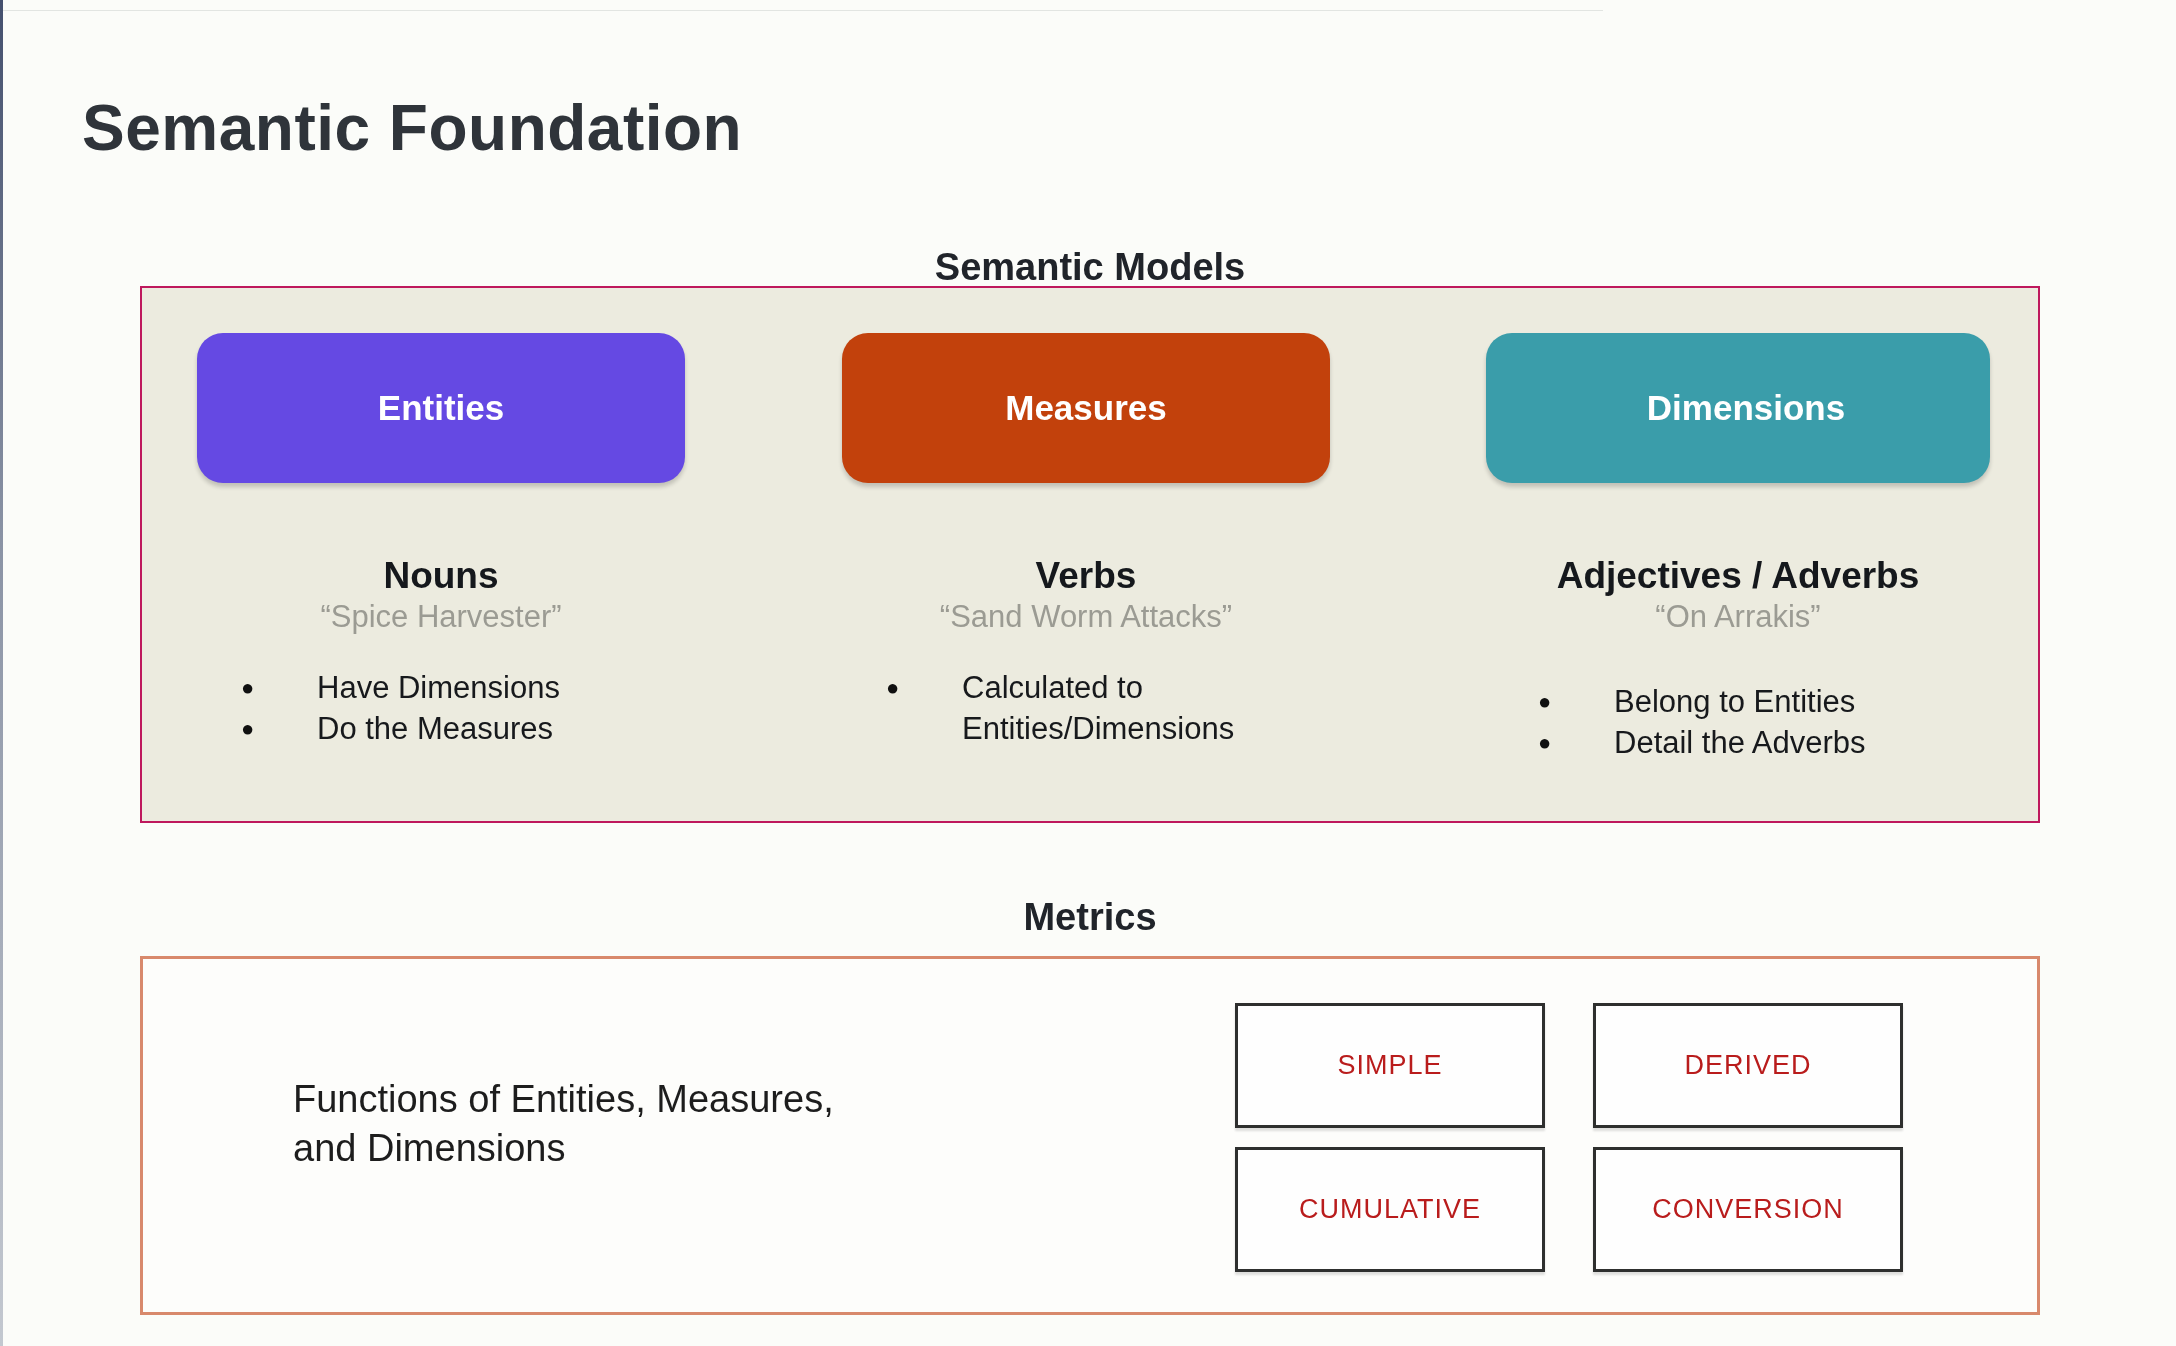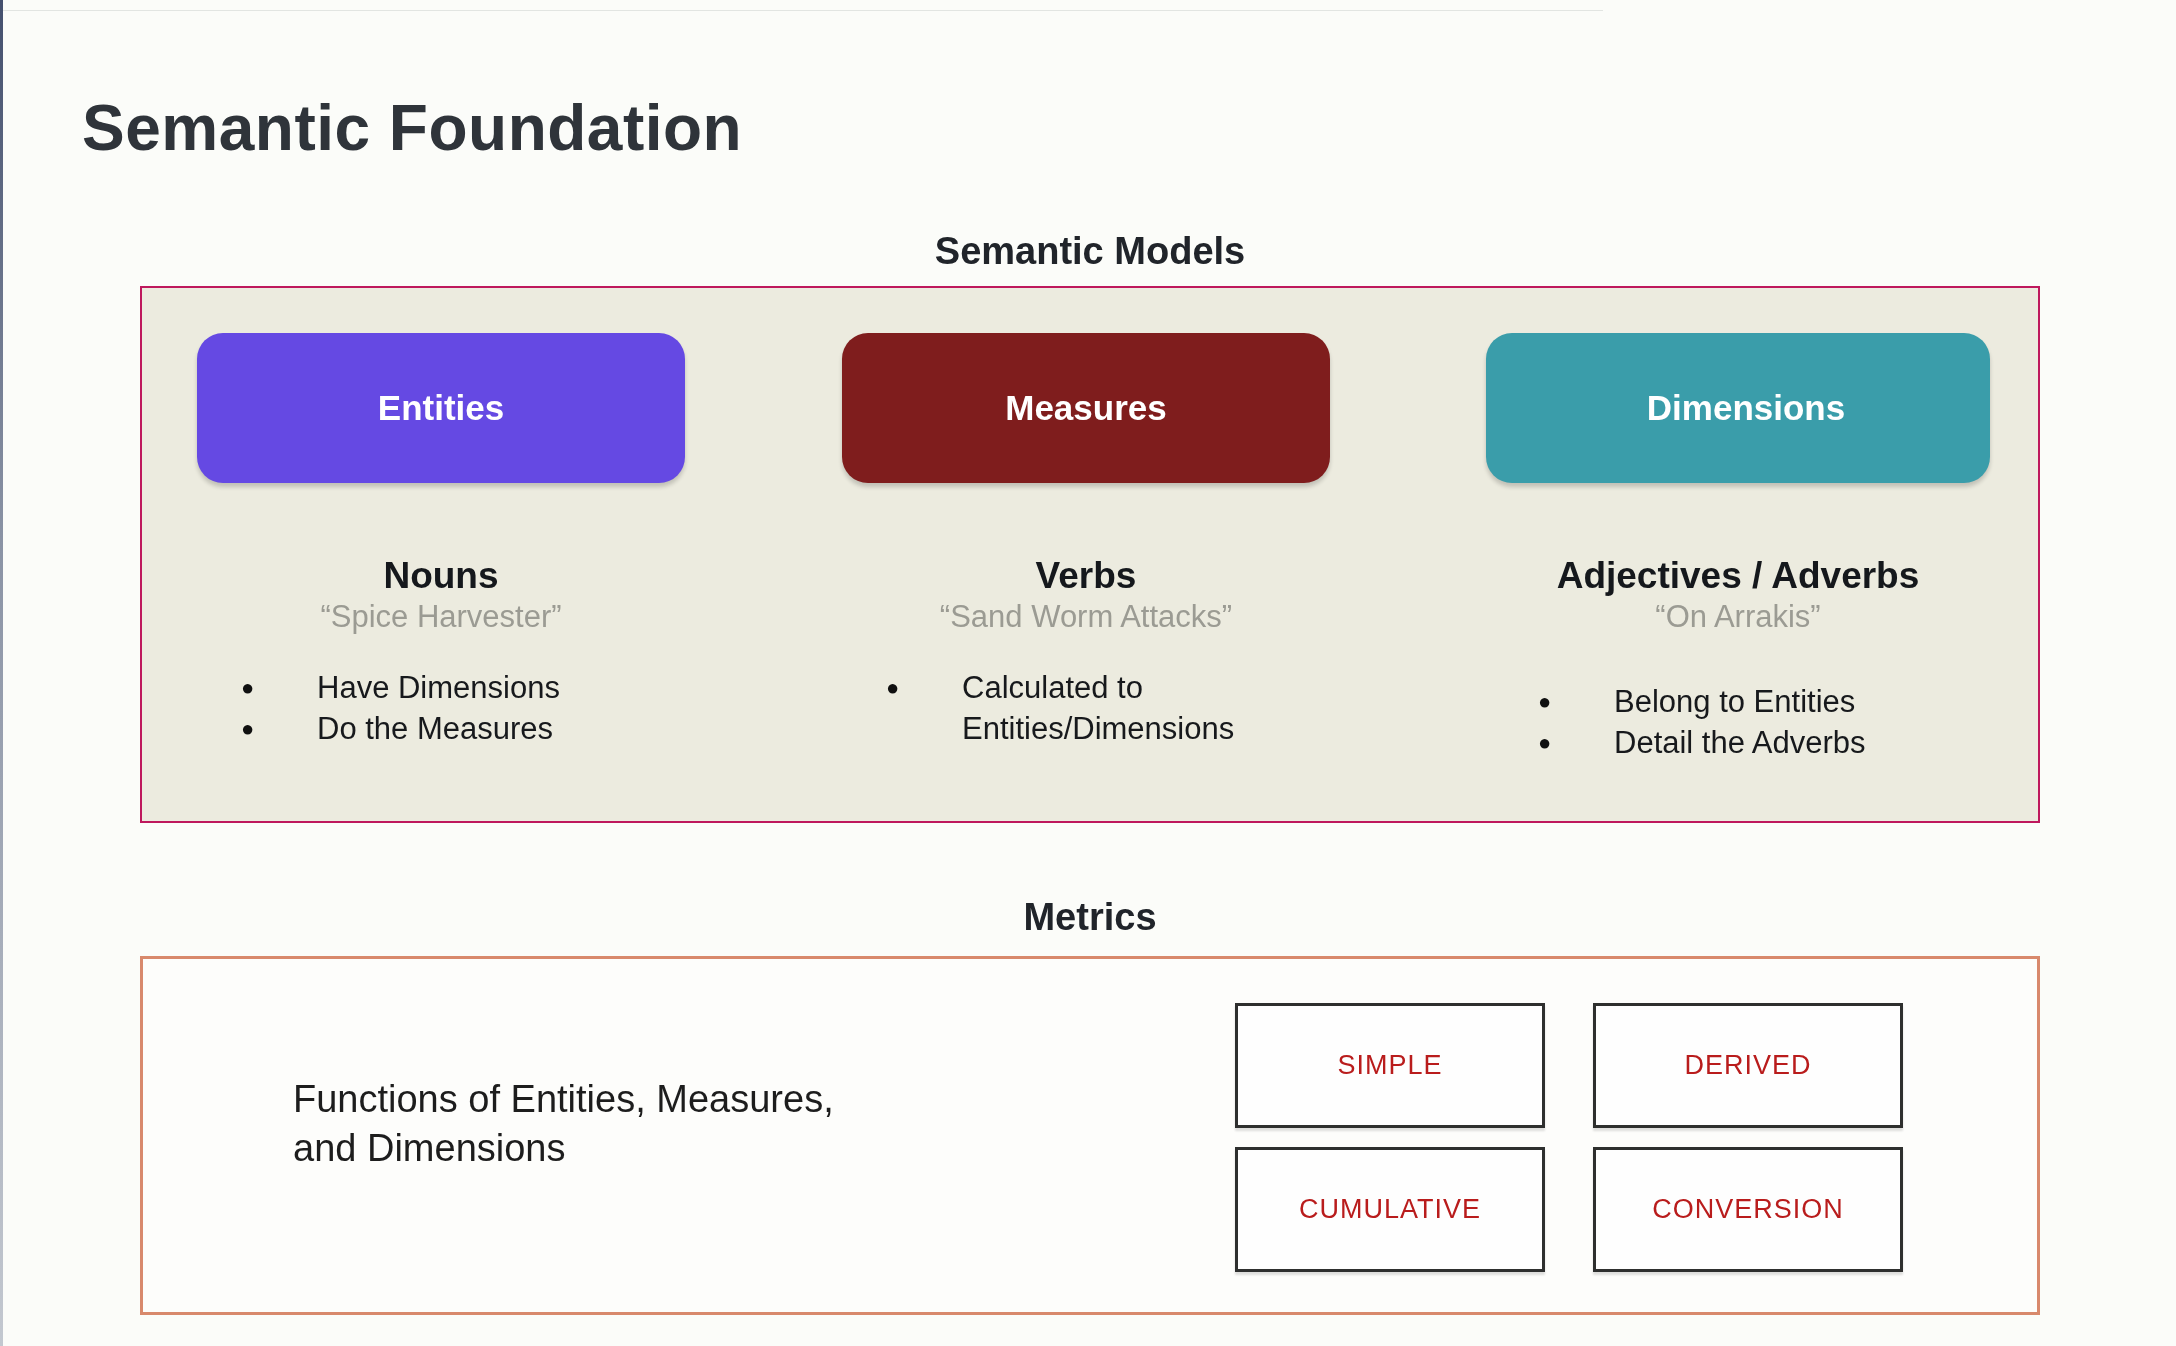--- a/index.html
+++ b/index.html
@@ -19,21 +19,21 @@
     background:#e2e5e2;
   }
   .slide-title {
     position:absolute; left:82px; top:48px;
     font-size:64px; color:#2f343a; letter-spacing:0.5px;
   }
   .section-heading {
     position:absolute; left:140px; width:1900px;
     text-align:center; font-size:38px; font-weight:bold; color:#20242a;
   }
-  .models-heading { top:230px; }
+  .models-heading { top:246px; }
   .metrics-heading { top:896px; }
 
   .models-box {
     position:absolute; left:140px; top:286px;
     width:1900px; height:537px;
     background:#ecebdf;
     border:2px solid #be185d;
     box-sizing:border-box;
   }
   .model-col { position:absolute; top:0; width:560px; height:100%; }
@@ -42,21 +42,21 @@
   .col-2 { left:1316px; }
 
   .pill {
     margin:45px auto 0; width:488px; height:150px;
     border-radius:26px;
     display:flex; align-items:center; justify-content:center;
     color:#ffffff; font-size:35px; font-weight:bold;
     box-shadow:0 4px 4px rgba(0,0,0,0.18);
   }
   .pill-entities   { background:#6549e3; }
-  .pill-measures   { background:#7f1d1d; }
+  .pill-measures   { background:#c2410c; }
   .pill-dimensions { background:#3a9daa;padding-left:16px; }
 
   .role {
     margin-top:72px; text-align:center;
     font-size:37px; font-weight:bold; color:#15181c;
   }
   .example {
     margin-top:2px; text-align:center;
     font-size:31px; color:#9b9b93;
   }

